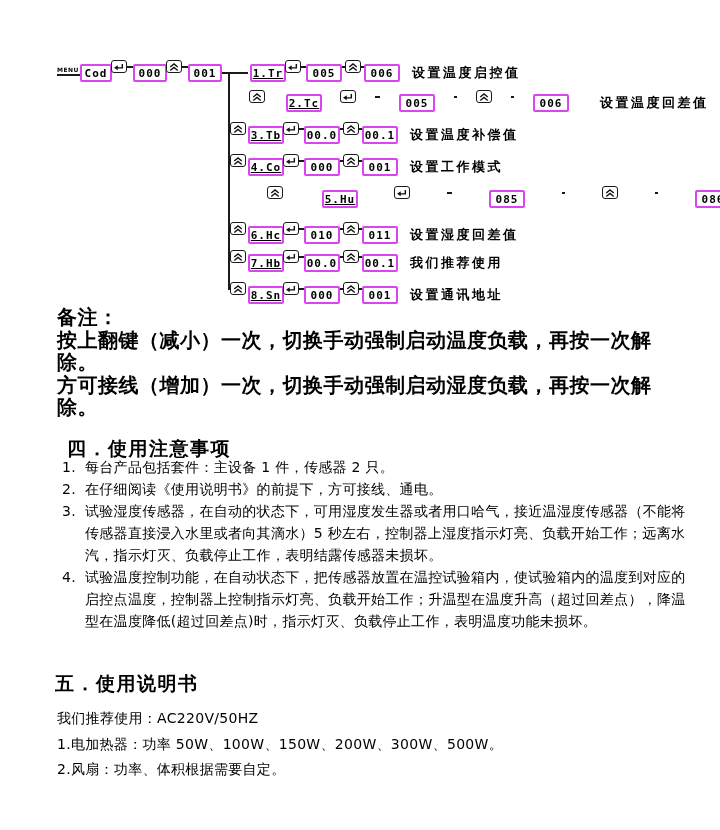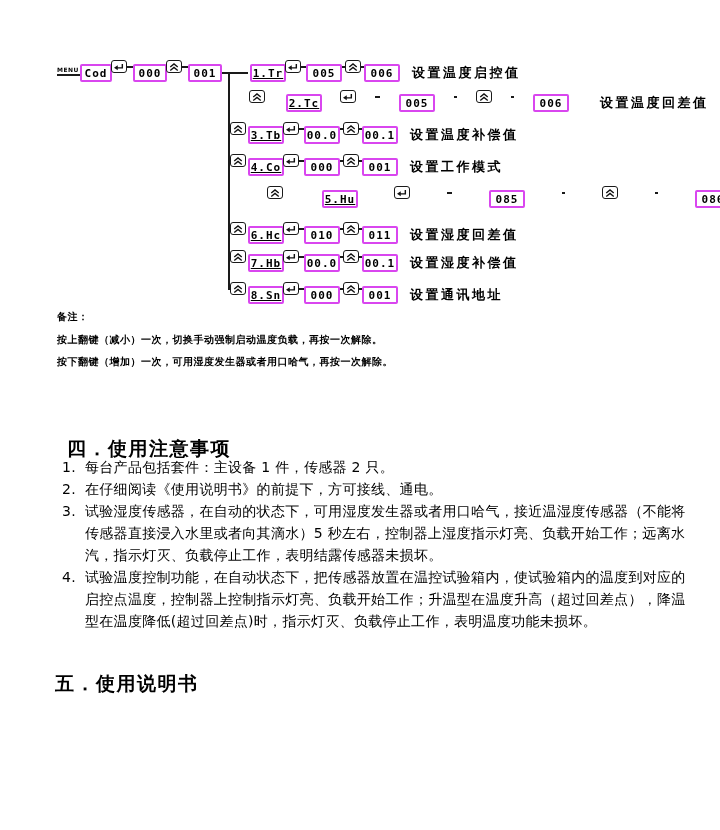--- a/index.html
+++ b/index.html
@@ -25,21 +25,21 @@
   .lead-wire{width:2px;margin-bottom:14px;}
   .menu-box{margin-left:2px;text-decoration:underline;}
   .fc-label{font-size:13px;font-weight:bold;letter-spacing:2.5px;margin-left:12px;
             margin-bottom:1px;line-height:16px;}
   .menu-lead{display:inline-flex;flex-direction:column;align-items:flex-start;margin-bottom:6px;}
   .menu-lead .menu-word{font:bold 6px "DejaVu Sans","Liberation Sans",sans-serif;
                         letter-spacing:0.5px;line-height:6px;margin-bottom:1px;}
   .menu-lead .wire{width:23px;margin-bottom:0;}
 
   
-  .notes{position:absolute;left:57px;top:306px;width:620px;font-size:10px;font-weight:bold;
+  .notes{position:absolute;left:57px;top:306px;width:620px;font-size:20px;font-weight:bold;
          line-height:22.5px;letter-spacing:0.5px;}
   .sec-heading{position:absolute;left:55px;font-size:19px;font-weight:bold;letter-spacing:1.5px;}
   .h4{top:436px;margin-left:12px;} .h5{top:671px;}
   .list4{position:absolute;left:62px;top:456px;width:628px;font-size:14px;line-height:22px;
          letter-spacing:0.3px;}
   .li{display:flex;}
   .li-num{flex:none;width:23px;}
   .li-text{flex:1;}
   .sec5{position:absolute;left:57px;top:706px;width:620px;font-size:14px;line-height:25.5px;
         letter-spacing:0.3px;}
@@ -266,21 +266,21 @@
       <span class="fc-box w36 bind-v1">00.0</span>
       <span class="wire" style="width:3px"></span>
       <span class="fc-icon">
         <svg width="12" height="10" viewBox="0 0 14 12">
               <polyline points="2.5,6 7,2.3 11.5,6" fill="none" stroke="#111" stroke-width="1.6"></polyline>
               <polyline points="2.5,10.2 7,6.5 11.5,10.2" fill="none" stroke="#111" stroke-width="1.6"></polyline>
             </svg>
       </span>
       <span class="wire" style="width:3px"></span>
       <span class="fc-box w36 bind-v2">00.1</span>
-      <span class="fc-label bind-label">设置湿度补偿值</span>
+      <span class="fc-label bind-label">我们推荐使用</span>
     </div>
 
     <div class="fc-row" style="left: 228px; top: 280px;">
       <span class="wire lead-wire"></span>
       <span class="fc-icon lead-chevron">
         <svg width="12" height="10" viewBox="0 0 14 12">
               <polyline points="2.5,6 7,2.3 11.5,6" fill="none" stroke="#111" stroke-width="1.6"></polyline>
               <polyline points="2.5,10.2 7,6.5 11.5,10.2" fill="none" stroke="#111" stroke-width="1.6"></polyline>
             </svg>
       </span>
@@ -305,21 +305,21 @@
       <span class="fc-label bind-label">设置通讯地址</span>
     </div>
   </div>
   </div>
 
   <div class="notes">
     <div>备注：</div>
     <div>
     <div class="note-line">按上翻键（减小）一次，切换手动强制启动温度负载，再按一次解除。</div>
 
-    <div class="note-line">按下翻键（增加）一次，可用湿度发生器或者用口哈气，再按一次解除。</div>
+    <div class="note-line">方可接线（增加）一次，切换手动强制启动湿度负载，再按一次解除。</div>
   </div>
   </div>
 
   <div class="sec-heading h4">四．使用注意事项</div>
   <div class="list4">
     <div class="li">
       <span class="li-num">1.</span>
       <span class="li-text">每台产品包括套件：主设备 1 件，传感器 2 只。</span>
     </div>
 
@@ -333,14 +333,21 @@
       <span class="li-text">试验湿度传感器，在自动的状态下，可用湿度发生器或者用口哈气，接近温湿度传感器（不能将传感器直接浸入水里或者向其滴水）5 秒左右，控制器上湿度指示灯亮、负载开始工作；远离水汽，指示灯灭、负载停止工作，表明结露传感器未损坏。</span>
     </div>
 
     <div class="li">
       <span class="li-num">4.</span>
       <span class="li-text">试验温度控制功能，在自动状态下，把传感器放置在温控试验箱内，使试验箱内的温度到对应的启控点温度，控制器上控制指示灯亮、负载开始工作；升温型在温度升高（超过回差点），降温型在温度降低(超过回差点)时，指示灯灭、负载停止工作，表明温度功能未损坏。</span>
     </div>
   </div>
 
   <div class="sec-heading h5">五．使用说明书</div>
+  <div class="sec5">
+    <div class="sec5-line">我们推荐使用：AC220V/50HZ</div>
+
+    <div class="sec5-line">1.电加热器：功率 50W、100W、150W、200W、300W、500W。</div>
+
+    <div class="sec5-line">2.风扇：功率、体积根据需要自定。</div>
+  </div>
 
 </div>
 
 </body></html>

